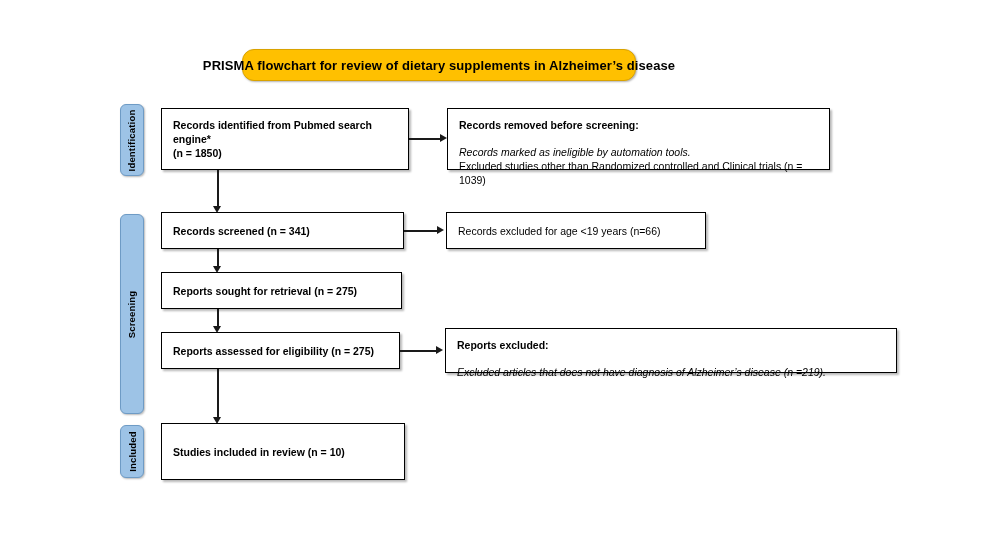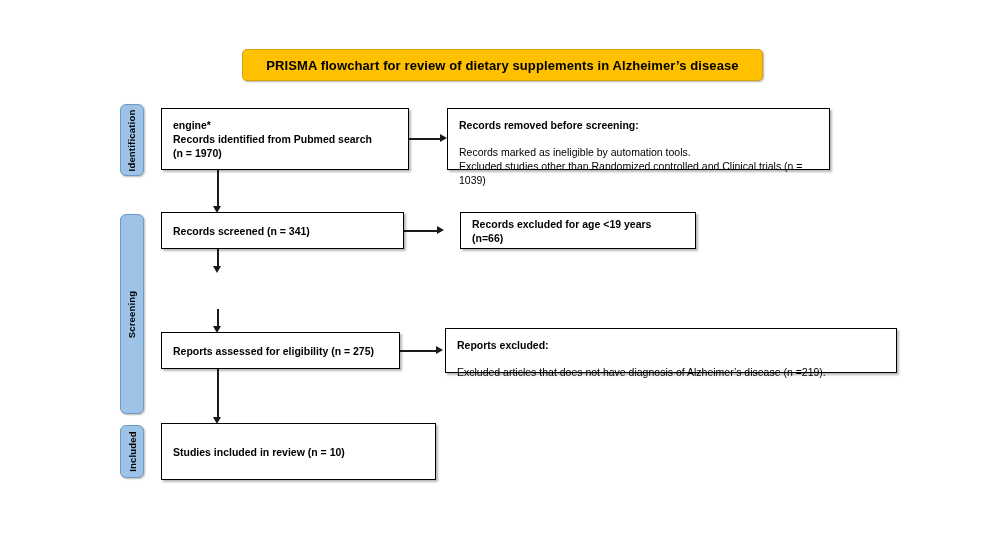--- a/index.html
+++ b/index.html
@@ -17,25 +17,25 @@
     height: 555px;
     background: #ffffff;
     overflow: hidden;
   }
 
   
   .title-banner {
     position: absolute;
     left: 242px;
     top: 49px;
-    width: 521px;
+    width: 394px;
     height: 32px;
     background: #FFC000;
     border: 1px solid #D9A200;
-    border-radius: 5px;
+    border-radius: 12px;
     box-sizing: border-box;
     display: flex;
     align-items: center;
     justify-content: center;
     box-shadow: 1px 1px 2px rgba(0,0,0,0.30);
   }
   .title-banner .title-text {
     font-size: 13px;
     font-weight: bold;
     color: #000000;
@@ -76,20 +76,21 @@
   .flow-box .line {
     font-size: 10.5px;
     line-height: 14px;
     color: #000000;
   }
   .flow-box .line.bold {
     font-weight: bold;
   }
   .flow-box .line.spacer-before {
     margin-top: 13px;
+    font-style: italic;
   }
   .flow-box.vcenter {
     display: flex;
     flex-direction: column;
     justify-content: center;
   }
 
   
   .conn-v {
     position: absolute;
@@ -133,67 +134,70 @@
 
   <div class="phase-bar" style="left:120px; top:214px; width:24px; height:200px;">
     <span class="phase-label">Screening</span>
   </div>
 
   <div class="phase-bar" style="left:120px; top:425px; width:24px; height:53px;">
     <span class="phase-label">Included</span>
   </div>
 
   <div class="flow-box" style="left:161px; top:108px; width:248px; height:62px;">
+    <div class="line bold">Records identified from Pubmed search</div>
     <div class="line bold">engine*</div>
-    <div class="line bold">Records identified from Pubmed search</div>
-    <div class="line bold">(n = 1970)</div>
+    <div class="line bold">(n = 1850)</div>
   </div>
 
   <div class="flow-box" style="left:447px; top:108px; width:383px; height:62px;">
     <div class="line bold">Records removed before screening:</div>
     <div class="line spacer-before">Records marked as ineligible by automation tools.</div>
     <div class="line">Excluded studies other than Randomized controlled and Clinical trials (n = 1039)</div>
   </div>
 
   <div class="conn-h" style="left:409px; top:138px; width:31px;"></div>
   <div class="arrow-right" style="left:440px; top:134px;"></div>
 
   <div class="conn-v" style="left:217px; top:170px; height:36px;"></div>
   <div class="arrow-down" style="left:213px; top:206px;"></div>
 
   <div class="flow-box vcenter" style="left:161px; top:212px; width:243px; height:37px;">
     <div class="line bold">Records screened (n = 341)</div>
   </div>
 
-  <div class="flow-box vcenter" style="left:460px; top:212px; width:236px; height:37px;font-weight:bold;">
+  <div class="flow-box vcenter" style="left:446px; top:212px; width:260px; height:37px;">
     <div class="line">Records excluded for age &lt;19 years (n=66)</div>
   </div>
 
   <div class="conn-h" style="left:404px; top:230px; width:33px;"></div>
   <div class="arrow-right" style="left:437px; top:226px;"></div>
 
   <div class="conn-v" style="left:217px; top:249px; height:20px;"></div>
   <div class="arrow-down" style="left:213px; top:266px;"></div>
 
+  <div class="flow-box vcenter" style="left:161px; top:272px; width:241px; height:37px;">
+    <div class="line bold">Reports sought for retrieval (n = 275)</div>
+  </div>
 
   <div class="conn-v" style="left:217px; top:309px; height:20px;"></div>
   <div class="arrow-down" style="left:213px; top:326px;"></div>
 
   <div class="flow-box vcenter" style="left:161px; top:332px; width:239px; height:37px;">
     <div class="line bold">Reports assessed for eligibility (n = 275)</div>
   </div>
 
   <div class="flow-box" style="left:445px; top:328px; width:452px; height:45px;">
     <div class="line bold">Reports excluded:</div>
     <div class="line spacer-before">Excluded articles that does not have diagnosis of Alzheimer’s disease (n =219).</div>
   </div>
 
   <div class="conn-h" style="left:400px; top:350px; width:36px;"></div>
   <div class="arrow-right" style="left:436px; top:346px;"></div>
 
   <div class="conn-v" style="left:217px; top:369px; height:51px;"></div>
   <div class="arrow-down" style="left:213px; top:417px;"></div>
 
-  <div class="flow-box vcenter" style="left:161px; top:423px; width:275px; height:57px;">
+  <div class="flow-box vcenter" style="left:161px; top:423px; width:244px; height:57px;">
     <div class="line bold">Studies included in review (n = 10)</div>
   </div>
 
 </div>
 
 </body></html>

